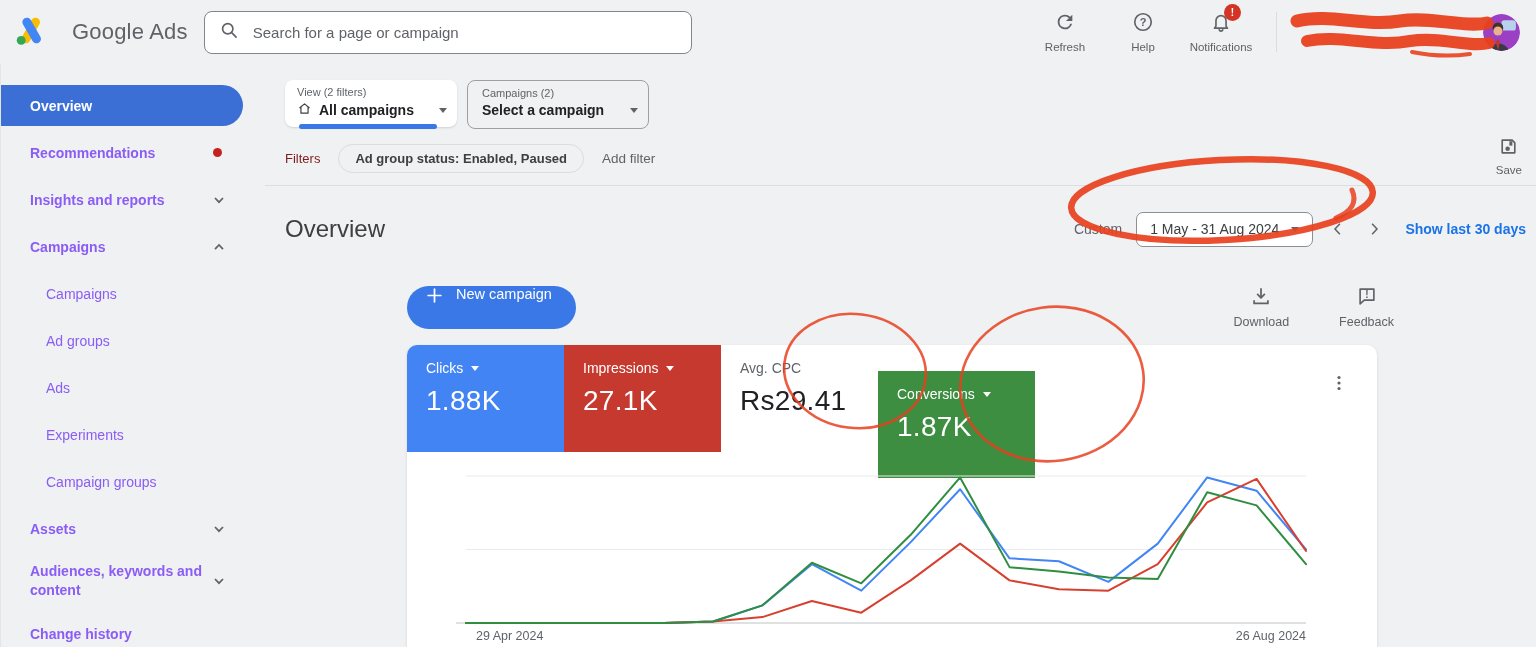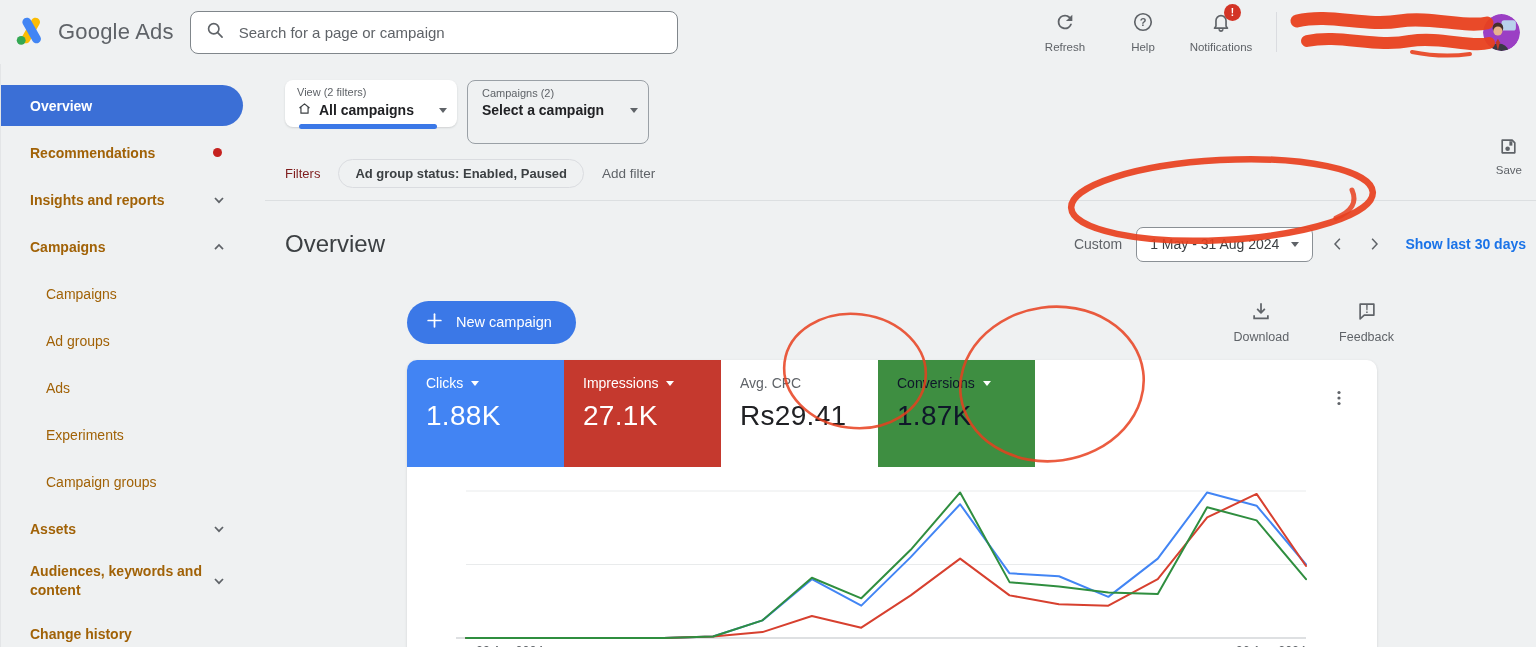--- a/index.html
+++ b/index.html
@@ -4,59 +4,59 @@
 <style>
   * { box-sizing: border-box; }
   html,body { margin:0; padding:0; }
   body {
     width:1536px; height:647px; overflow:hidden; position:relative;
     background:#eff1f2; color:#3c4043;
     font-family:"Liberation Sans", sans-serif;
   }
   
   .topbar { height:64px; display:flex; align-items:center; padding:0 16px 0 14px; }
-  .brand { display:flex; align-items:center; gap:10px; cursor:pointer;justify-content:center; }
+  .brand { display:flex; align-items:center; gap:24px; cursor:pointer;justify-content:center; }
   .brand-text { font-size:22px; color:#5f6368; letter-spacing:.2px; }
   .search-box {
     margin-left:16px; width:488px; height:43px; background:#fff;
     border:1px solid #80868b; border-radius:8px;
     display:flex; align-items:center; gap:12px; padding:0 14px;
   }
   .search-box input { border:none; outline:none; flex:1; font-size:15px; color:#3c4043; font-family:inherit; background:transparent; }
   .search-box input::placeholder { color:#5f6368; }
   .topbar-right { margin-left:auto; display:flex; align-items:center; }
   .tb-action { width:78px; display:flex; flex-direction:column; align-items:center; gap:4px; cursor:pointer; position:relative; }
   .tb-action .tb-label { font-size:11.5px; color:#5f6368; white-space:nowrap; }
   .tb-badge { position:absolute; top:-7px; left:42px; width:17px; height:17px; border-radius:50%;
     background:#d33426; color:#fff; font-size:10px; font-weight:bold; display:flex; align-items:center; justify-content:center; }
   .tb-sep { width:1px; height:40px; background:#dadce0; margin:0 10px 0 16px; }
   .account-zone { width:188px; height:44px; }
   .avatar { width:37px; height:37px; border-radius:50%; overflow:hidden; margin-left:8px; cursor:pointer; }
   
   .layout { display:flex; height:583px; }
   .sidebar { width:265px; flex:none; padding-top:18px; border-left:1px solid #e3e5e7; }
   .side-item { position:relative; height:47px; display:flex; align-items:center; padding-left:29px;
-    font-size:14px; font-weight:bold; color:#a16207; cursor:pointer; }
+    font-size:14px; font-weight:bold; color:#8b5cf6; cursor:pointer; }
   .side-item.sub { padding-left:45px; font-weight:normal; }
   .side-item.selected { height:41px; margin:3px 22px 3px 0; background:#3b6fd6; color:#fff;
     border-radius:0 22px 22px 0; }
   .side-item .dot { position:absolute; right:43px; width:9px; height:9px; border-radius:50%; background:#c5221f; }
   .side-item .chev { position:absolute; right:40px; display:flex; }
   .side-item.wrap { height:58px; line-height:19px; }
   .side-item.wrap .side-label { max-width:172px; display:inline-block; }
   
   .main { flex:1; position:relative; padding:16px 0 0 20px; }
   .selector-row { display:flex; gap:10px; }
   .view-card { position:relative; width:172px; height:47px; background:#fff; border-radius:8px;
     box-shadow:0 1px 2px rgba(60,64,67,.18); padding:6px 10px 0 12px; cursor:pointer; }
   .sel-label { font-size:11px; color:#5f6368; }
   .sel-value-row { display:flex; align-items:center; gap:7px; margin-top:3px; font-size:14px; font-weight:bold; color:#202124; }
   .sel-value-row .caret { margin-left:auto; }
   .blue-indicator { position:absolute; bottom:-2px; left:14px; width:138px; height:5px; background:#3b78e7; border-radius:3px; }
-  .select-campaign { width:182px; height:64px; border:1px solid #9aa0a6; border-radius:8px;
+  .select-campaign { width:182px; height:49px; border:1px solid #9aa0a6; border-radius:8px;
     padding:6px 10px 0 14px; cursor:pointer; }
   .caret { width:0; height:0; border-left:4.5px solid transparent; border-right:4.5px solid transparent;
     border-top:5.5px solid #5f6368; display:inline-block; }
   .caret.white { border-top-color:#fff; }
   
   .filters-row { display:flex; align-items:center; gap:18px; margin-top:15px; }
   .filters-label { font-size:13px; color:#7f1d1d; }
   .chip { height:29px; border:1px solid #dadce0; border-radius:15px; display:flex; align-items:center;
     padding:0 16px; font-size:13px; font-weight:bold; color:#3c4043; background:transparent; cursor:pointer; }
   .add-filter { font-size:13.5px; color:#5f6368; cursor:pointer; }
@@ -68,36 +68,36 @@
   .page-title { font-size:24px; font-weight:normal; color:#3c4043; }
   .date-controls { margin-left:auto; display:flex; align-items:center; gap:14px; padding-right:10px; }
   .date-mode { font-size:14px; color:#5f6368; }
   .date-box { height:35px; background:#fff; border:1px solid #8a9095; border-radius:7px;
     display:flex; align-items:center; gap:12px; padding:0 13px; font-size:14px; color:#3c4043; cursor:pointer; }
   .nav-chev { cursor:pointer; display:flex; padding:2px; }
   .quick-range { font-size:14px; font-weight:bold; color:#1a73e8; cursor:pointer; margin-left:6px; white-space:nowrap; }
   
   .actions-row { display:flex; align-items:center; margin-top:26px; }
   .new-campaign { margin-left:122px; height:43px; border-radius:22px; background:#3b78e7; color:#fff;
-    border:none; display:flex; align-items:center; gap:12px; padding:0 24px 0 18px;
+    border:none; display:flex; gap:12px; padding:0 24px 0 18px;
     font-size:14.5px; font-family:inherit; cursor:pointer; }
   .dl-fb { margin-left:auto; margin-right:142px; display:flex; gap:50px; }
   .icon-col { display:flex; flex-direction:column; align-items:center; gap:4px; cursor:pointer; }
   .icon-col .tb-label { font-size:12.5px; color:#5f6368; }
   
   .overview-card { margin:16px 0 0 122px; width:970px; height:321px; background:#fff; border-radius:10px;
     box-shadow:0 1px 3px rgba(60,64,67,.16); position:relative; overflow:hidden; }
   .tiles { display:flex; }
   .tile { width:157px; height:107px; padding:15px 0 0 19px; cursor:pointer; }
   .tile-label { display:flex; align-items:center; gap:8px; font-size:14px; }
   .tile-value { font-size:28px; margin-top:9px; letter-spacing:.3px; }
   .tile-blue { background:#4284f3; color:#fff; }
   .tile-red { background:#c5392e; color:#fff; }
   .tile-white { background:#fff; } .tile-white .tile-label { color:#5f6368; } .tile-white .tile-value { color:#202124; }
-  .tile-green { background:#3e8e41; color:#0f172a; }
+  .tile-green { background:#3e8e41; color:#ffffff;margin-top:26px; }
   .kebab { position:absolute; top:26px; right:26px; cursor:pointer; padding:4px; }
   .chart-wrap { position:absolute; left:59px; top:127px; width:840px; }
   .chart-wrap svg { overflow:visible; display:block; }
   .chart-x-labels { display:flex; justify-content:space-between; margin-top:5px; font-size:12.5px; color:#5f6368;gap:35px; }
   .chart-x-labels span:first-child { margin-left:10px; }
   
   .annotations { position:absolute; left:0; top:0; z-index:60; pointer-events:none; }
 </style>
 </head>
 <body>

